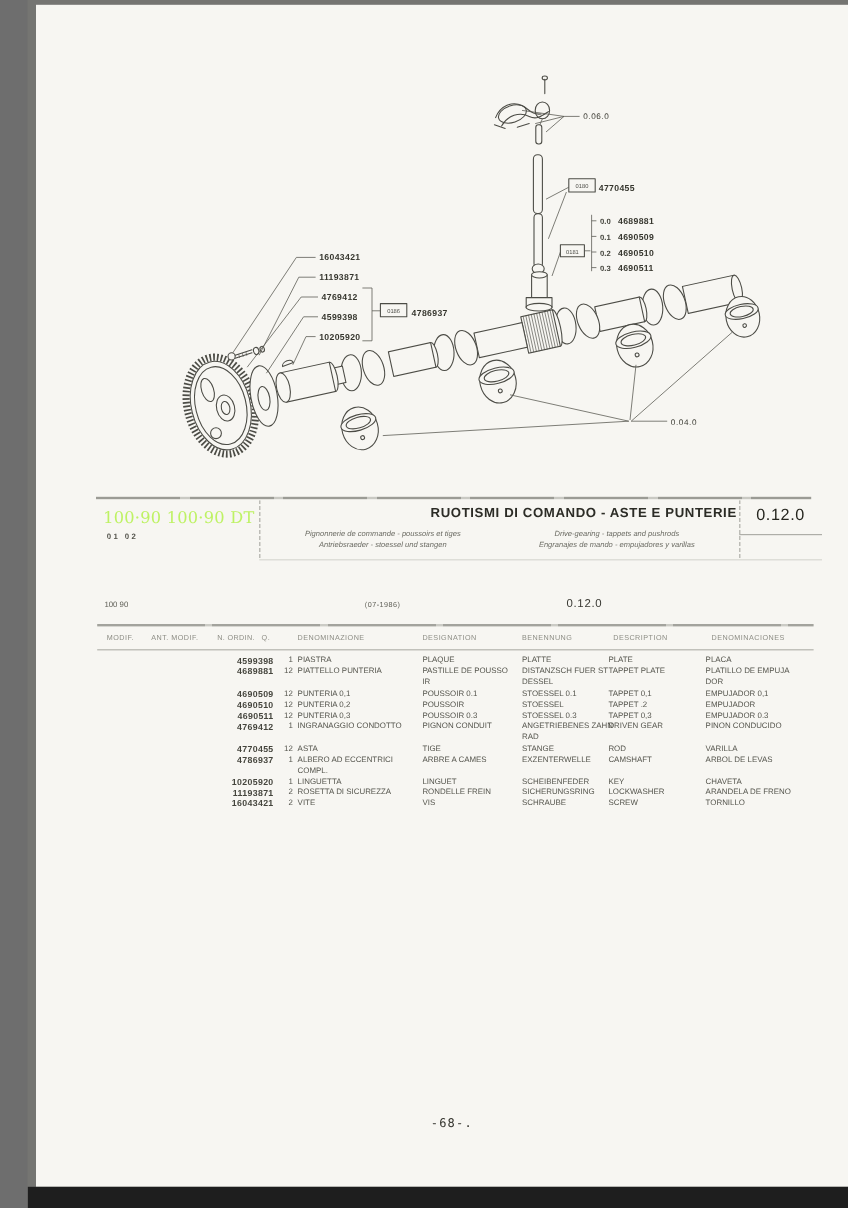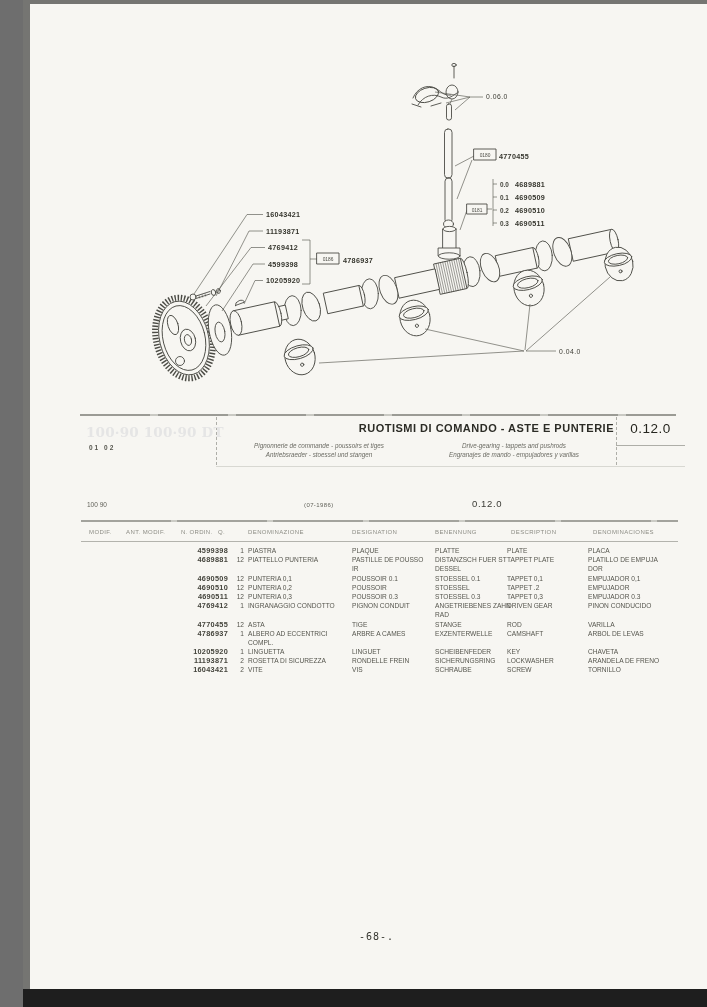--- a/index.html
+++ b/index.html
@@ -3,22 +3,22 @@
 <meta charset="utf-8">
 <style>
   html,body{margin:0;padding:0;}
   body{width:707px;height:1007px;background:#6e6e6e;font-family:"Liberation Sans",sans-serif;}
   #root{position:relative;width:707px;height:1007px;overflow:hidden;background:#757572;margin-left:23px;}
   .page{position:absolute;left:7px;top:4px;width:693px;height:985px;background:#f7f6f2;}
   .bottom-band{position:absolute;left:0;top:989px;width:707px;height:18px;background:#1e1e1e;}
   .right-shade{position:absolute;right:0;top:0;width:7px;height:1007px;background:#5e5e5c;}
 
   
-  .models{position:absolute;left:63px;top:424px;font-family:"DejaVu Serif",serif;font-weight:bold;
-          font-size:13.5px;letter-spacing:0.2px;color:#e5e5e5;}
+  .models{position:absolute;left:63px;top:424px;font-family:"DejaVu Serif",serif;font-weight:normal;
+          font-size:13.5px;letter-spacing:0.2px;color:#bef264;}
   .models-note{position:absolute;left:66px;top:444px;font-size:6.5px;font-weight:bold;color:#55554d;letter-spacing:2px;}
   .title{position:absolute;left:195px;top:422px;width:396px;text-align:right;font-size:11px;
          font-weight:bold;color:#2c2c26;letter-spacing:0.5px;}
   .subcol{position:absolute;top:441px;font-style:italic;font-size:6.3px;color:#6b6b63;line-height:9px;text-align:center;}
   .subcol.l{left:198px;width:196px;}
   .subcol.r{left:400px;width:182px;}
   .code-top{position:absolute;left:593px;top:421px;width:69px;text-align:center;font-size:13.5px;color:#26261f;letter-spacing:0.5px;}
 
   
   .rule-top{position:absolute;left:57px;top:414px;width:596px;height:2px;

